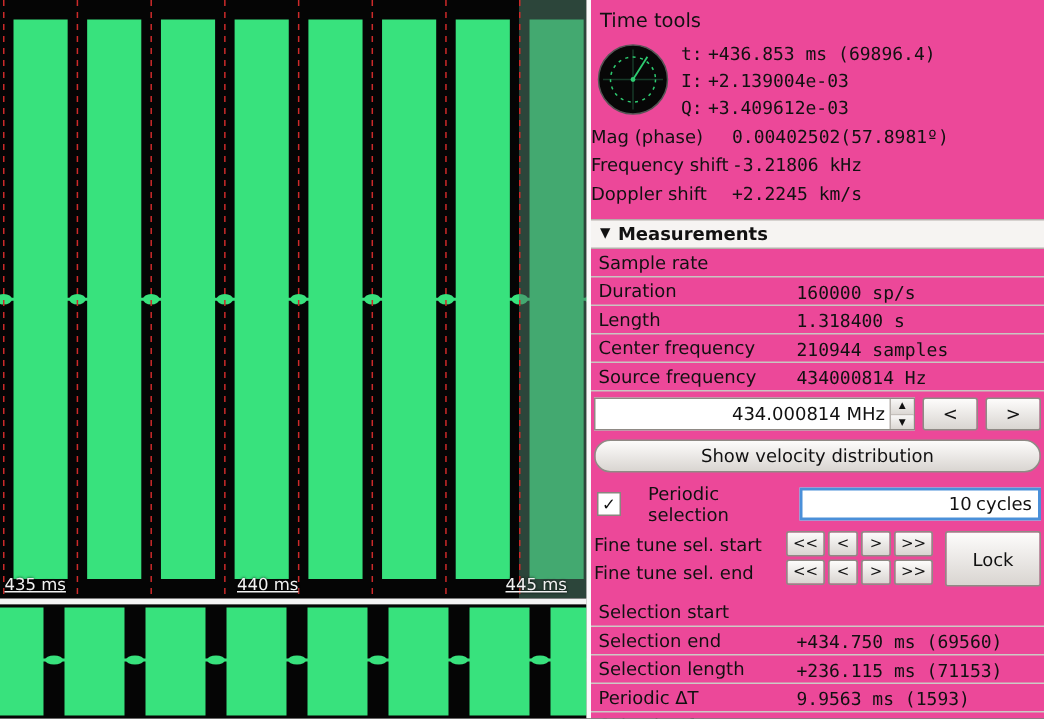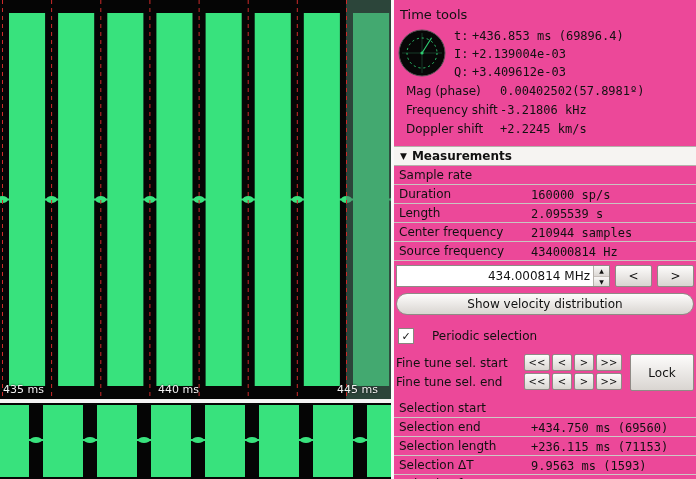--- a/index.html
+++ b/index.html
@@ -8,33 +8,33 @@
     background:#d6d2ce; color:#111;
     font-family:"DejaVu Sans","Liberation Sans",sans-serif; font-size:12px;
   }
   
   .wave-area { position:absolute; left:0; top:0; width:391px; height:479px; background:#000; }
   #wave-main { position:absolute; left:0; top:0; width:391px; height:399px; display:block; }
   #wave-bottom { position:absolute; left:0; top:403px; width:391px; height:76px; display:block; }
   .splitter-h { position:absolute; left:0; top:399px; width:391px; height:4px; background:#f4f4f4; }
   .splitter-v { position:absolute; left:391px; top:0; width:3px; height:479px; background:#fafafa; }
   .time-labels { position:absolute; left:0; top:383px; width:391px; height:16px; pointer-events:none; }
-  .time-labels span { position:absolute; color:#f2f2f2; font-size:11px; text-shadow:0 0 2px #000; }
+  .time-labels span { position:absolute; color:#f2f2f2; font-size:11px; text-shadow:0 0 2px #000;text-decoration:underline; }
   .tl-0 { left:3px; } .tl-1 { left:158px; } .tl-2 { left:337px; }
 
   
   .panel { position:absolute; left:394px; top:0; width:302px; height:479px; background:#ec4899; }
   .panel-title { padding:7px 6px 3px 6px; font-size:13px; }
   .tt-section { display:flex; padding:2px 4px 0 4px; }
   .dial { width:48px; height:48px; margin-top:2px; flex:none; }
   .tiq { margin-left:8px; flex:1; min-width:0; }
   .tiq-row { display:flex; align-items:center; height:18px;
              font-family:"DejaVu Sans Mono","Liberation Mono",monospace; font-size:12px; white-space:nowrap; }
   .tiq-label { width:18px; flex:none; }
-  .kv-row { display:flex; align-items:center; height:19px; padding-left:12px; white-space:nowrap; }
+  .kv-row { display:flex; align-items:center; height:19px; padding-left:0; white-space:nowrap; }
   .kv-label { width:94px; flex:none; }
   .kv-value { font-family:"DejaVu Sans Mono","Liberation Mono",monospace; }
 
   .meas-header { margin-top:8px; height:18px; background:#f6f4f2;
                  border-top:1px solid #b5b0ab; border-bottom:1px solid #b5b0ab;
                  display:flex; align-items:center; gap:5px; padding-left:6px; font-weight:bold; }
   .meas-arrow { font-size:9px; }
 
   .m-row { display:flex; align-items:center; height:18px; padding-left:5px;
            border-bottom:1px solid #c9c5c1; white-space:nowrap; }
@@ -187,21 +187,21 @@
       <span>Measurements</span>
     </div>
 
     <div class="meas-table">
       <div class="m-row">
         <span class="m-label">Sample rate</span>
         <span class="m-value">160000 sp/s</span>
       </div>
       <div class="m-row">
         <span class="m-label">Duration</span>
-        <span class="m-value">2.095539 s</span>
+        <span class="m-value">1.318400 s</span>
       </div>
       <div class="m-row">
         <span class="m-label">Length</span>
         <span class="m-value">210944 samples</span>
       </div>
       <div class="m-row">
         <span class="m-label">Center frequency</span>
         <span class="m-value">434000814 Hz</span>
       </div>
       <div class="m-row">
@@ -220,20 +220,24 @@
       </div>
       <div class="btn step-btn">&lt;</div>
       <div class="btn step-btn">&gt;</div>
     </div>
 
     <div class="btn velocity-btn">Show velocity distribution</div>
 
     <div class="periodic-row">
       <span class="checkbox">✓</span>
       <span class="periodic-label">Periodic selection</span>
+      <span class="cycles-input">
+        <span>10</span>
+        <span>cycles</span>
+      </span>
     </div>
 
     <div class="finetune">
       <div class="ft-row">
         <span class="ft-label">Fine tune sel. start</span>
         <span class="btn ft-btn wide">&lt;&lt;</span>
         <span class="btn ft-btn">&lt;</span>
         <span class="btn ft-btn">&gt;</span>
         <span class="btn ft-btn wide">&gt;&gt;</span>
       </div>
@@ -254,21 +258,21 @@
       </div>
       <div class="m-row">
         <span class="m-label">Selection end</span>
         <span class="m-value">+236.115 ms (71153)</span>
       </div>
       <div class="m-row">
         <span class="m-label">Selection length</span>
         <span class="m-value">9.9563 ms (1593)</span>
       </div>
       <div class="m-row">
-        <span class="m-label">Selection ΔT</span>
+        <span class="m-label">Periodic ΔT</span>
         <span class="m-value">995.6 µs</span>
       </div>
       <div class="m-row">
         <span class="m-label">Selection freq</span>
         <span class="m-value">1.004 kHz</span>
       </div>
     </div>
 
   </div>
 </div>

